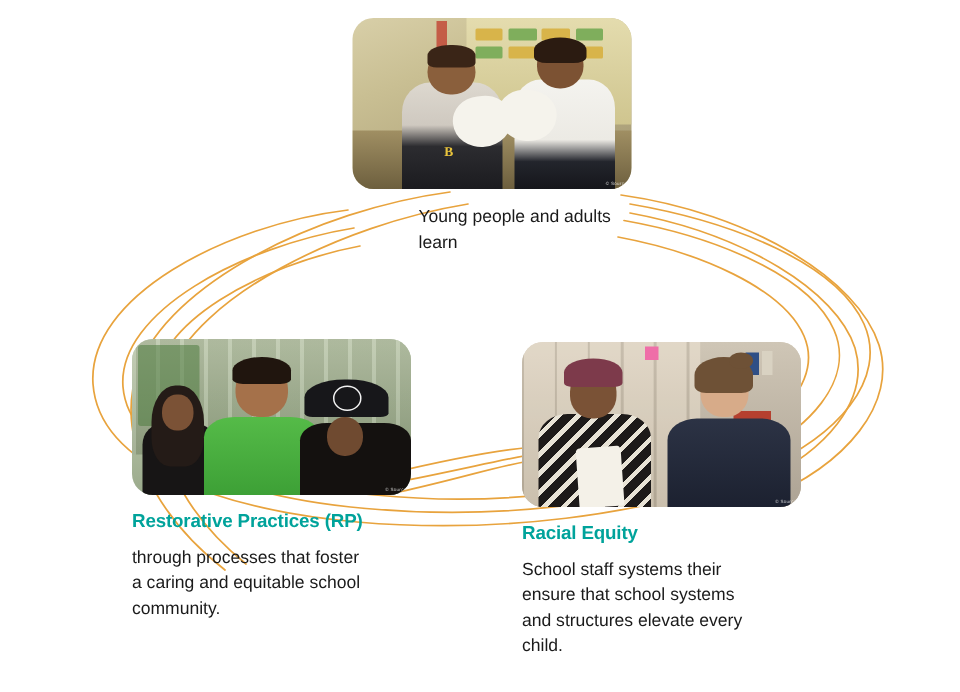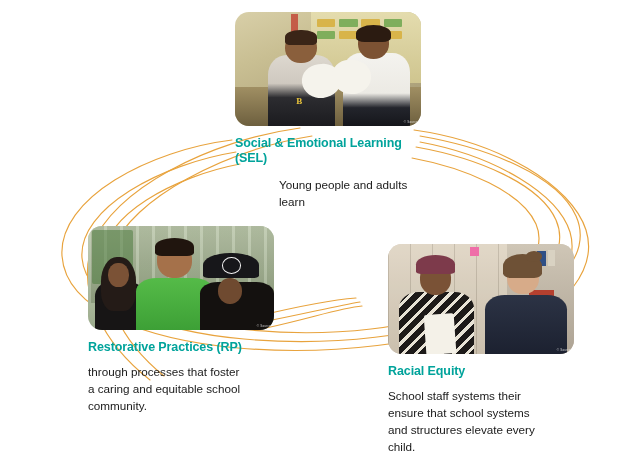--- a/index.html
+++ b/index.html
@@ -298,24 +298,20 @@
         <div class="p1-kid-r-body"></div>
         <div class="p1-kid-r-head"></div>
         <div class="p1-kid-r-hair"></div>
         <div class="p1-heart-a"></div>
         <div class="p1-heart-b"></div>
         <div class="p1-logo">B</div>
       </div>
       <span class="watermark">© Source</span>
     </div>
 
-    <h3 class="heading" style="margin-top:10px;">
-      <span>Social &amp; Emotional Learning</span><br>
-      <span>(SEL)</span>
-    </h3>
 
     <p class="body-text" style="margin-top:10px;margin-left:44px;">
       <span class="ln">Young people and adults learn</span>
     </p>
   </div>
 
   <div class="block" id="block-rp" style="left:88px; top:226px; width:200px;">
 
     <div class="photo p2-bg" id="photo-2">
       <div class="scene">
@@ -339,21 +335,21 @@
       <span>Restorative Practices (RP)</span>
     </h3>
 
     <p class="body-text" style="margin-top:8px;">
       <span class="ln">through processes that foster</span>
       <span class="ln">a caring and equitable school</span>
       <span class="ln">community.</span>
     </p>
   </div>
 
-  <div class="block" id="block-equity" style="left:348px; top:244px; width:200px;margin-left:40px;">
+  <div class="block" id="block-equity" style="left:348px; top:228px; width:200px;">
 
     <div class="photo p3-bg" id="photo-3">
       <div class="scene">
         <div class="p3-lockers"></div>
         <div class="p3-shelf"></div>
         <div class="p3-book-a"></div>
         <div class="p3-book-b"></div>
         <div class="p3-book-c"></div>
         <div class="p3-book-d"></div>
         <div class="p3-pink"></div>

